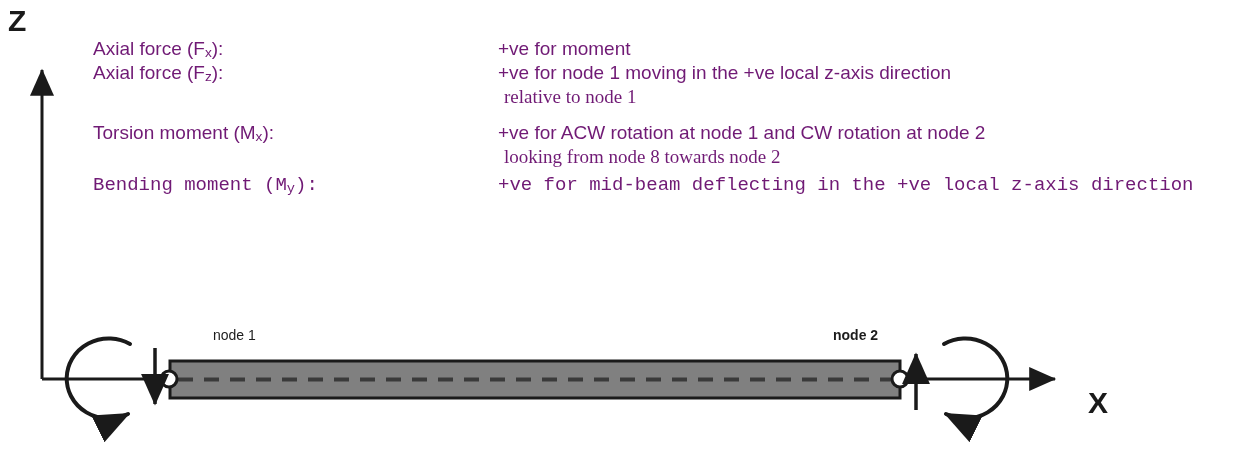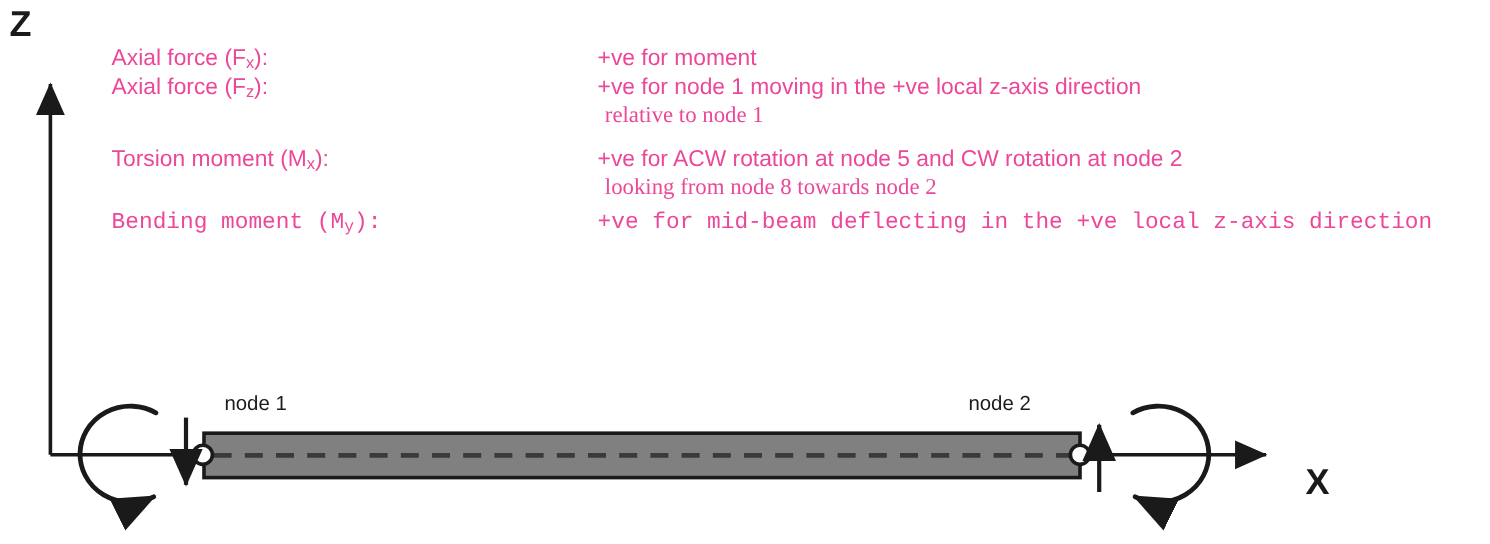--- a/index.html
+++ b/index.html
@@ -36,21 +36,21 @@
     position: absolute;
     left: 93px;
     top: 38px;
     width: 1120px;
   }
   .def-row {
     position: absolute;
     white-space: nowrap;
     font-family: "Liberation Sans", sans-serif;
     font-size: 19px;
-    color: #ec4899;
+    color: #701a75;
     line-height: 22px;
   }
   .def-term { left: 0px; }
   .def-desc { left: 405px; }
   .def-cont { left: 411px; font-family: Liberation Serif, serif; }
 
   .def-r0 { top: 0px; }
   .def-r1 { top: 24px; }
   .def-r2 { top: 48px; }
   .def-r3 { top: 84px; text-align: right; }
@@ -59,26 +59,27 @@
 
   sub {
     font-size: 0.72em;
     vertical-align: -0.18em;
   }
 
   
   .node-label {
     position: absolute;
     font-family: "Liberation Sans", sans-serif;
-    font-size: 17px;
+    font-size: 14px;
     color: #1c1c1c;
     white-space: nowrap;
+    margin-left: 26px;
   }
   #node1-label { left: 187px; top: 327px; }
-  #node2-label { left: 807px; top: 327px; }
+  #node2-label { left: 807px; top: 327px; font-weight: bold; }
 
   
   #diagram-svg {
     position: absolute;
     left: 0;
     top: 0;
   }
 </style>
 </head>
 <body>
@@ -92,21 +93,21 @@
   <div class="def-table">
 
     <div class="def-row def-term def-r0"><span>Axial force (F</span><sub>x</sub><span>):</span></div>
     <div class="def-row def-desc def-r0">+ve for moment</div>
 
     <div class="def-row def-term def-r1"><span>Axial force (F</span><sub>z</sub><span>):</span></div>
     <div class="def-row def-desc def-r1">+ve for node 1 moving in the +ve local z-axis direction</div>
     <div class="def-row def-cont def-r2">relative to node 1</div>
 
     <div class="def-row def-term def-r3"><span>Torsion moment (M</span><sub>x</sub><span>):</span></div>
-    <div class="def-row def-desc def-r3">+ve for ACW rotation at node 5 and CW rotation at node 2</div>
+    <div class="def-row def-desc def-r3">+ve for ACW rotation at node 1 and CW rotation at node 2</div>
     <div class="def-row def-cont def-r4">looking from node 8 towards node 2</div>
 
     <div class="def-row def-term def-r5"><span>Bending moment (M</span><sub>y</sub><span>):</span></div>
     <div class="def-row def-desc def-r5">+ve for mid-beam deflecting in the +ve local z-axis direction</div>
   </div>
 
   <div class="node-label" id="node1-label">node 1</div>
   <div class="node-label" id="node2-label">node 2</div>
 
   <svg id="diagram-svg" width="1242" height="453" viewBox="0 0 1242 453">

